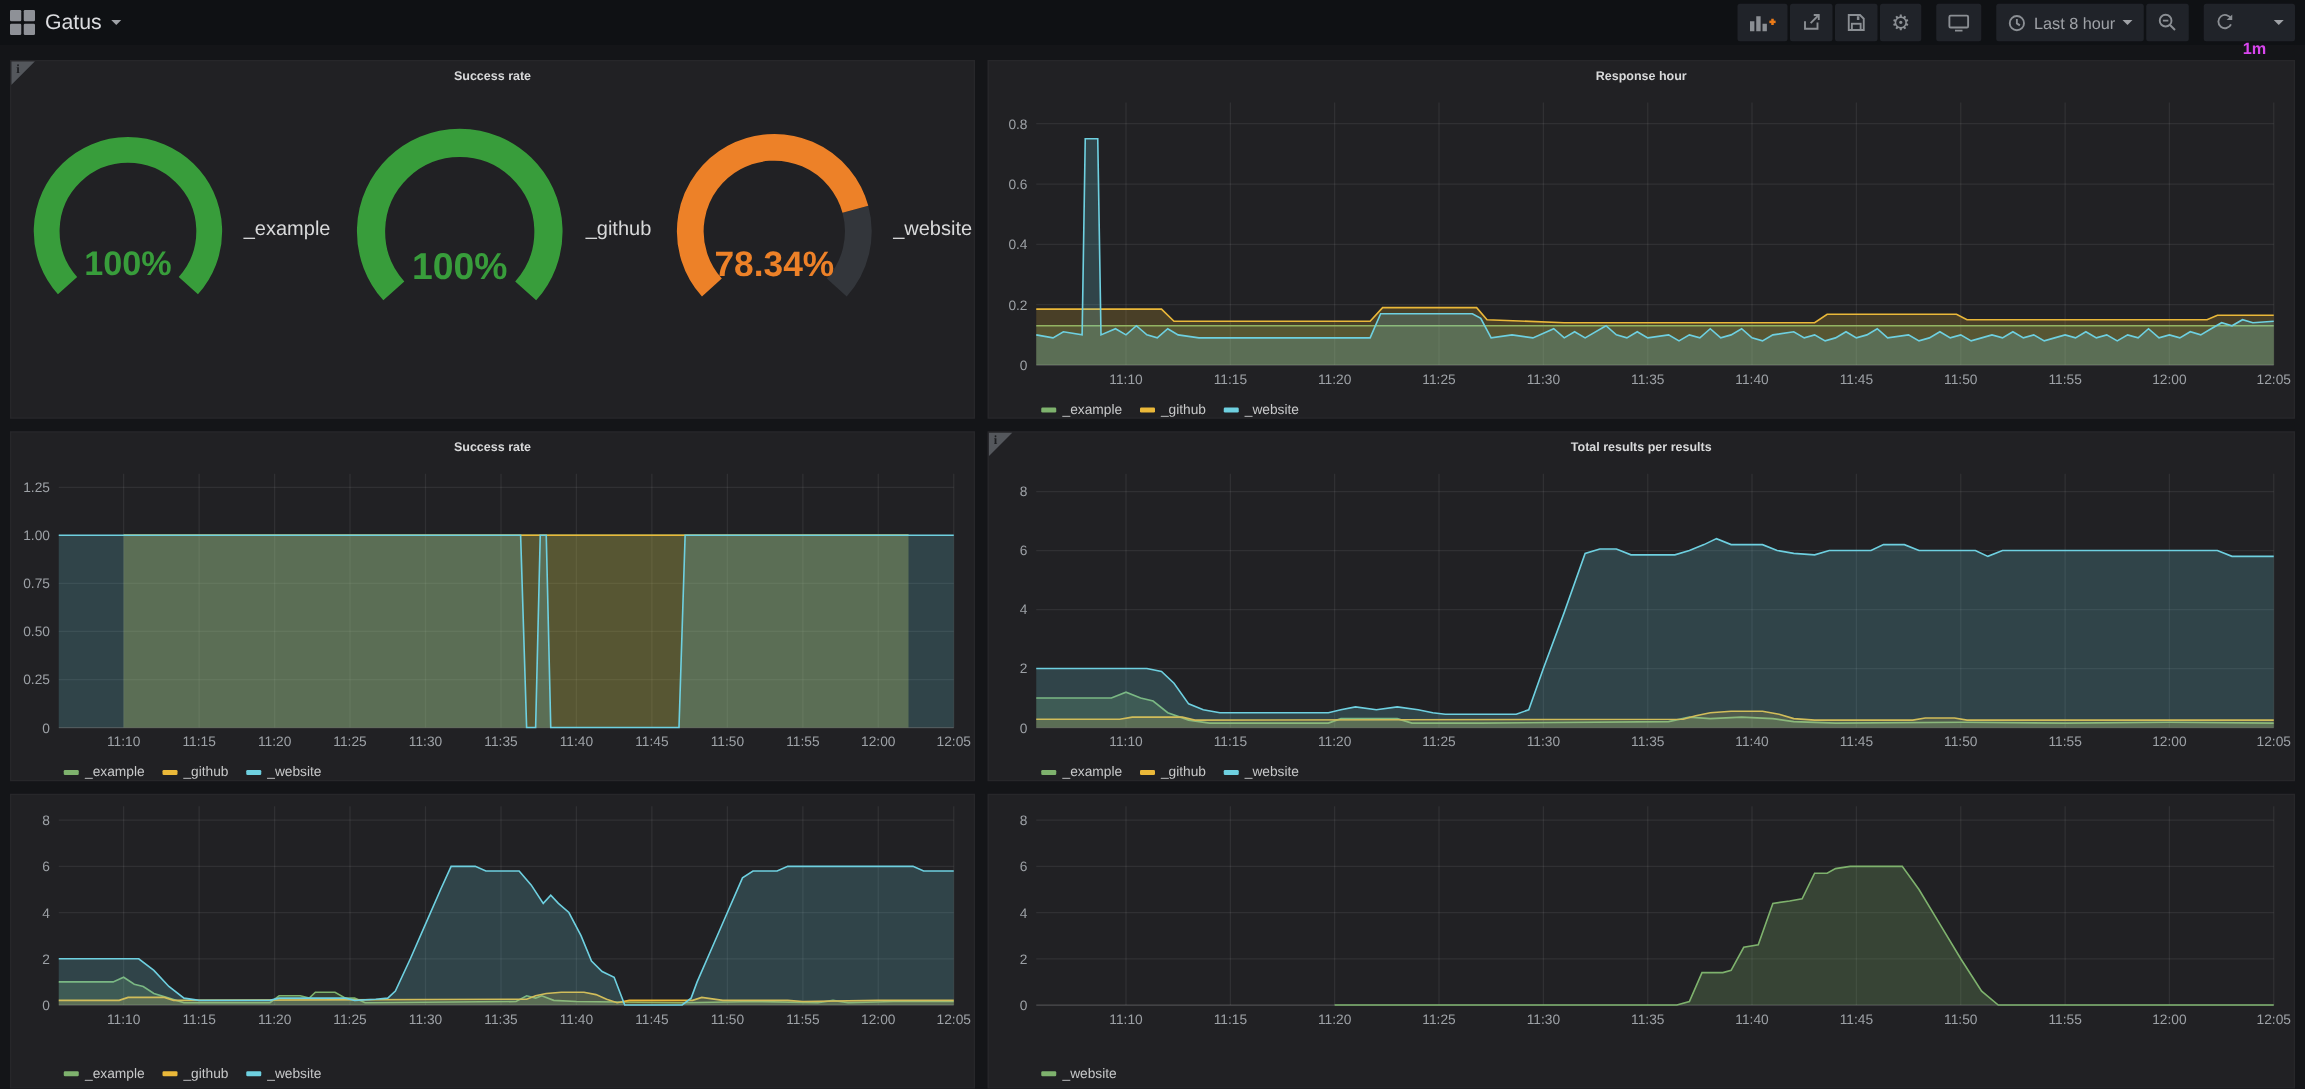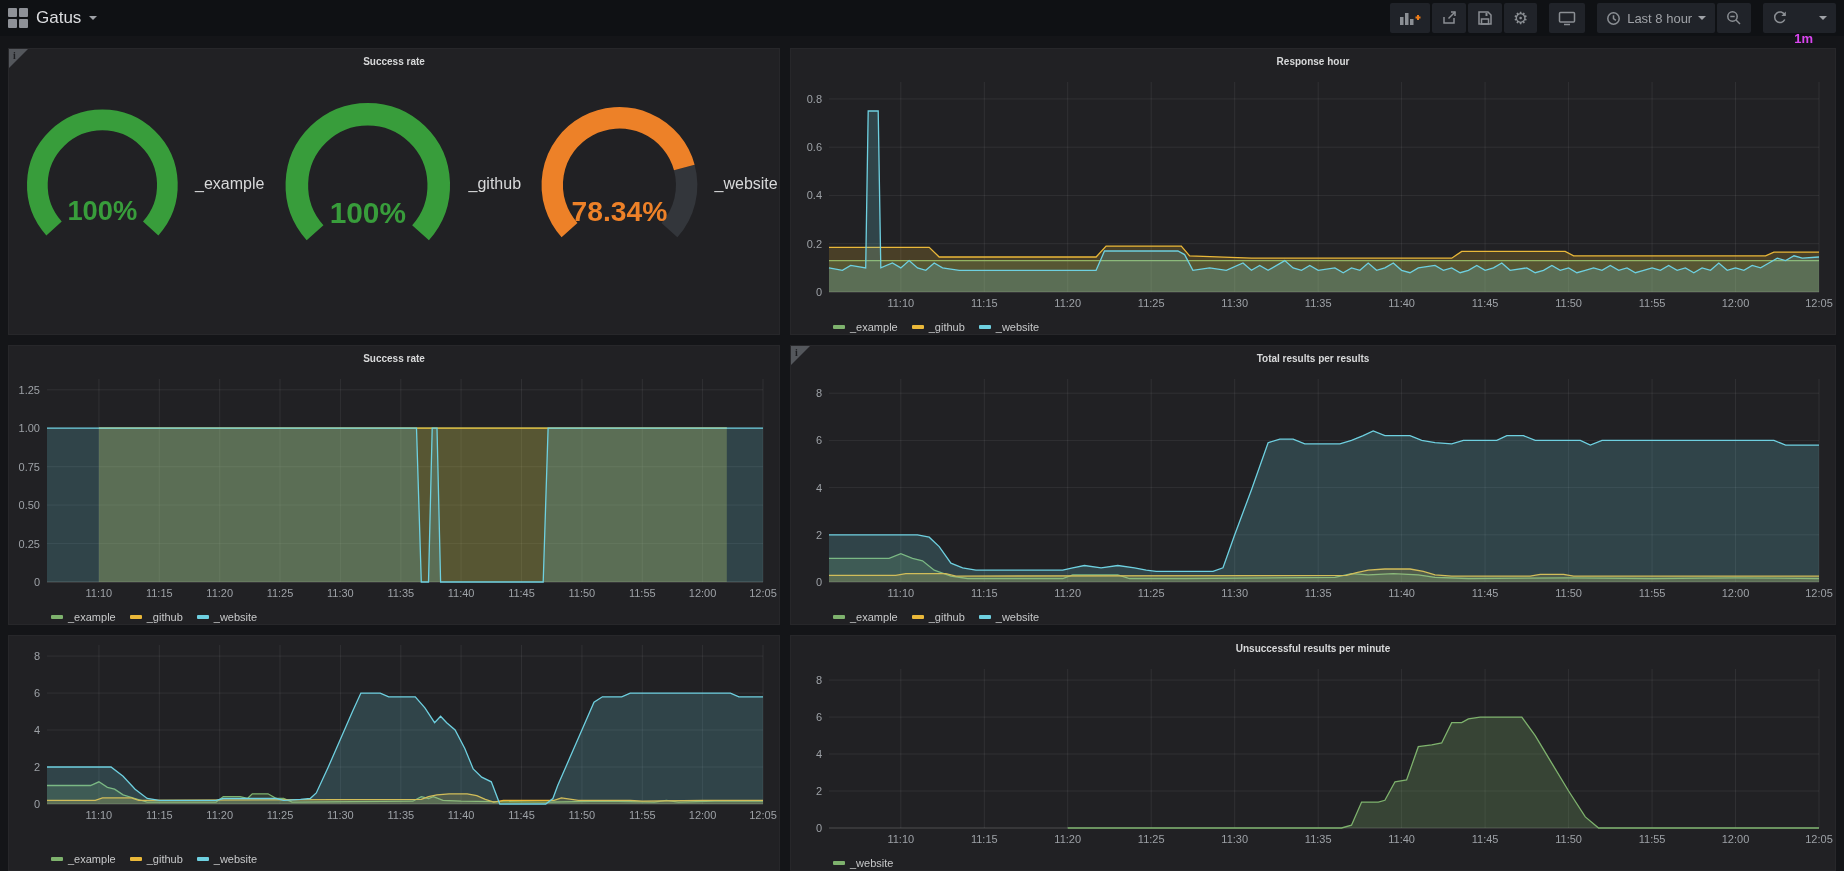--- a/index.html
+++ b/index.html
@@ -390,21 +390,20 @@
           <span>_github</span>
         </span>
         <span class="leg-item">
           <span class="leg-marker" style="background:#6ED0E0"></span>
           <span>_website</span>
         </span>
       </div>
   </div>
 
   <div class="panel">
-    <div class="panel-title">Unsuccessful results per minute</div>
     <div class="chart"><svg width="1044" height="188">
           <line x1="109.8" y1="9" x2="109.8" y2="168" stroke="rgba(255,255,255,0.07)"></line>
           <line x1="193.3" y1="9" x2="193.3" y2="168" stroke="rgba(255,255,255,0.07)"></line>
           <line x1="276.7" y1="9" x2="276.7" y2="168" stroke="rgba(255,255,255,0.07)"></line>
           <line x1="360.2" y1="9" x2="360.2" y2="168" stroke="rgba(255,255,255,0.07)"></line>
           <line x1="443.7" y1="9" x2="443.7" y2="168" stroke="rgba(255,255,255,0.07)"></line>
           <line x1="527.2" y1="9" x2="527.2" y2="168" stroke="rgba(255,255,255,0.07)"></line>
           <line x1="610.6" y1="9" x2="610.6" y2="168" stroke="rgba(255,255,255,0.07)"></line>
           <line x1="694.1" y1="9" x2="694.1" y2="168" stroke="rgba(255,255,255,0.07)"></line>
           <line x1="777.6" y1="9" x2="777.6" y2="168" stroke="rgba(255,255,255,0.07)"></line>

